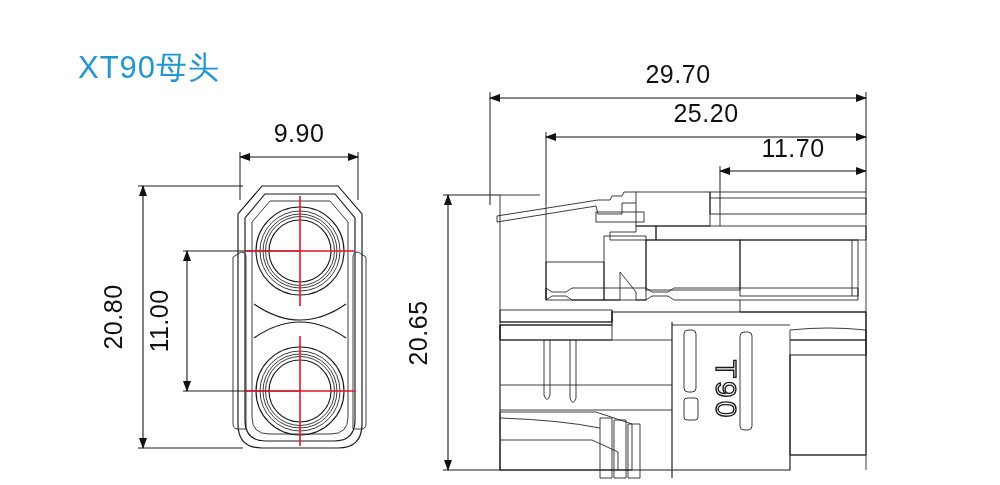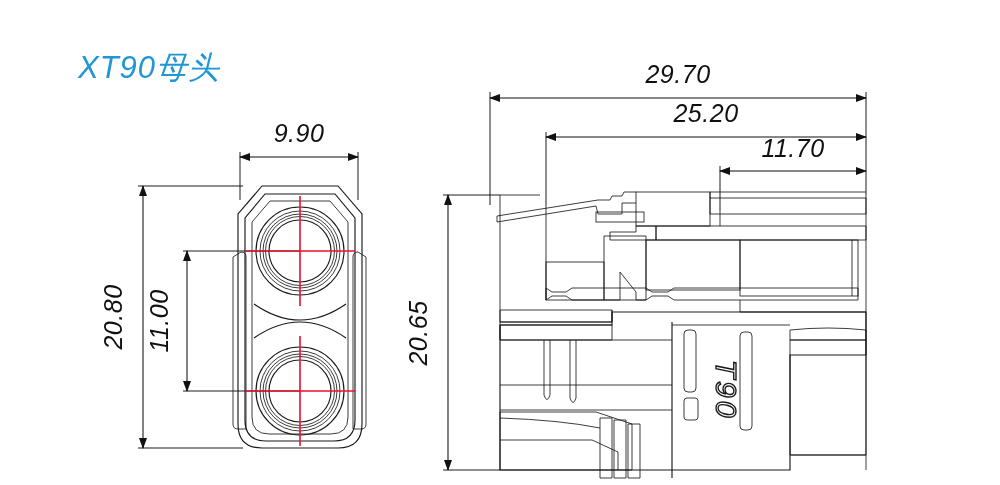--- a/index.html
+++ b/index.html
@@ -13,21 +13,20 @@
     height: 485px;
     font-family: "Liberation Sans", sans-serif;
     overflow: hidden;
     position: relative;
   }
   #sheet {
     position: relative;
     width: 1000px;
     height: 485px;
     background: #7dd3fc;
-    font-style: italic;
   }
   #sheet svg {
     display: block;
     position: absolute;
     left: 0;
     top: 0;
   }
   .title-text {
     font-family: "Liberation Sans", sans-serif;
     font-size: 31px;

